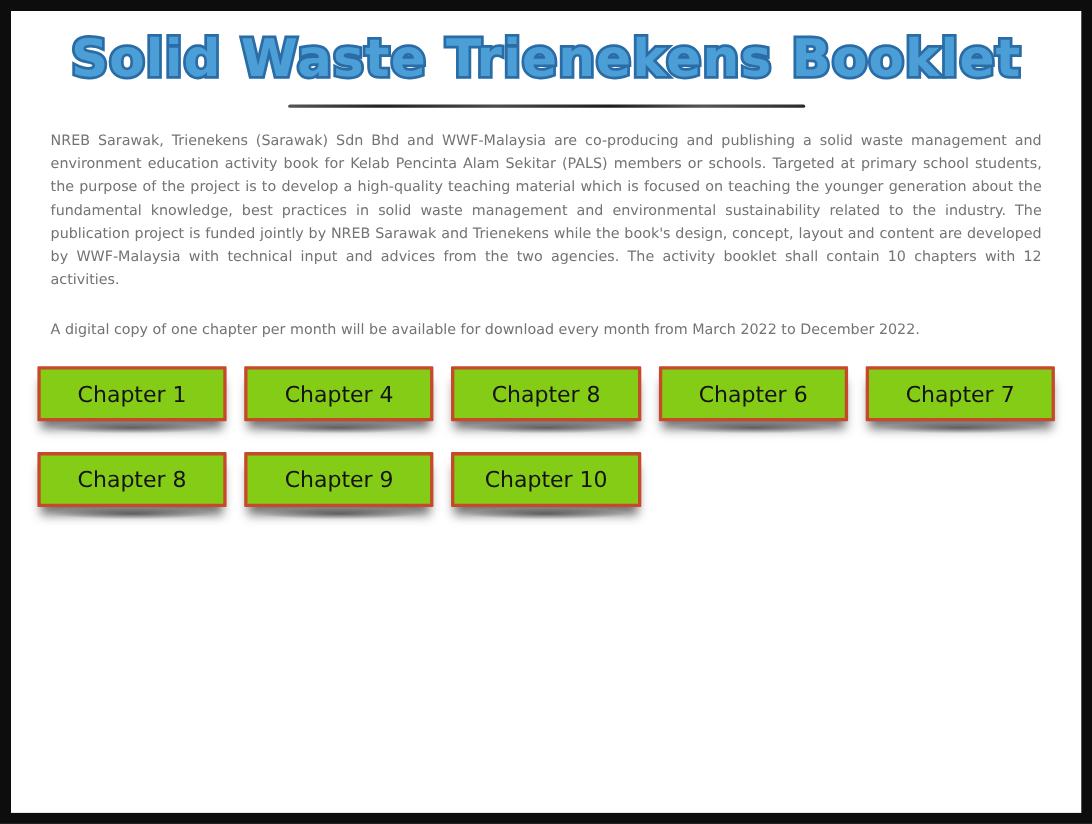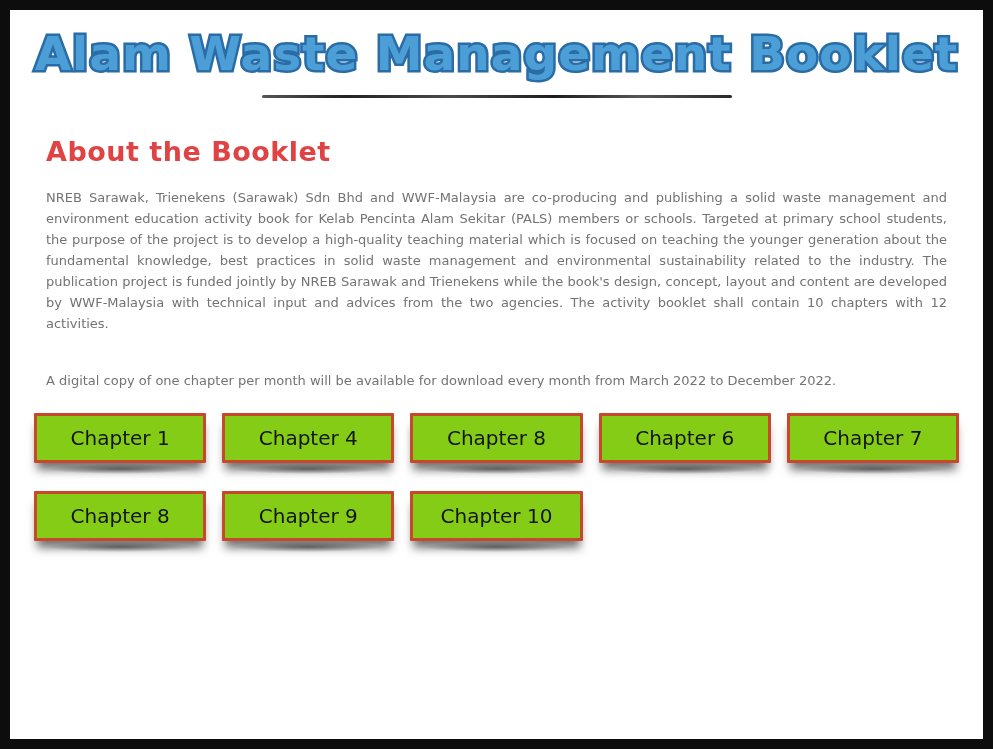--- a/index.html
+++ b/index.html
@@ -51,21 +51,21 @@
   
   .body-text {
     margin: 20px 36px 0 36px;
     font-family: "DejaVu Sans", sans-serif;
     font-size: 13px;
     line-height: 1.62;
     color: #737373;
     text-align: justify;
   }
   .body-text.single {
-    margin-top: 36px;
+    margin-top: 25px;
     text-align: left;
   }
   
   .chapter-grid {
     display: grid;
     grid-template-columns: repeat(5, 1fr);
     column-gap: 16px;
     row-gap: 28px;
     margin: 22px 24px 0 24px;
   }
@@ -97,25 +97,24 @@
     border-radius: 50%;
     background: radial-gradient(ellipse at center, rgba(0,0,0,0.45) 0%, rgba(0,0,0,0) 72%);
     pointer-events: none;
   }
 </style>
 </head>
 <body>
 
 <div class="page">
 
-  <h1 class="title">Alam Waste Management Booklet</h1>
+  <h1 class="title">Solid Waste Trienekens Booklet</h1>
 
   <div class="title-underline"></div>
 
-  <h2 class="section-heading about-heading">About the Booklet</h2>
 
   <p class="body-text">NREB Sarawak, Trienekens (Sarawak) Sdn Bhd and WWF-Malaysia are co-producing and publishing a solid waste management and environment education activity book for Kelab Pencinta Alam Sekitar (PALS) members or schools. Targeted at primary school students, the purpose of the project is to develop a high-quality teaching material which is focused on teaching the younger generation about the fundamental knowledge, best practices in solid waste management and environmental sustainability related to the industry. The publication project is funded jointly by NREB Sarawak and Trienekens while the book's design, concept, layout and content are developed by WWF-Malaysia with technical input and advices from the two agencies. The activity booklet shall contain 10 chapters with 12 activities.</p>
 
   <p class="body-text single">A digital copy of one chapter per month will be available for download every month from March 2022 to December 2022.</p>
 
 
   <div class="chapter-grid">
     <div class="chapter-btn">Chapter 1</div>
     <div class="chapter-btn">Chapter 4</div>
     <div class="chapter-btn">Chapter 8</div>

